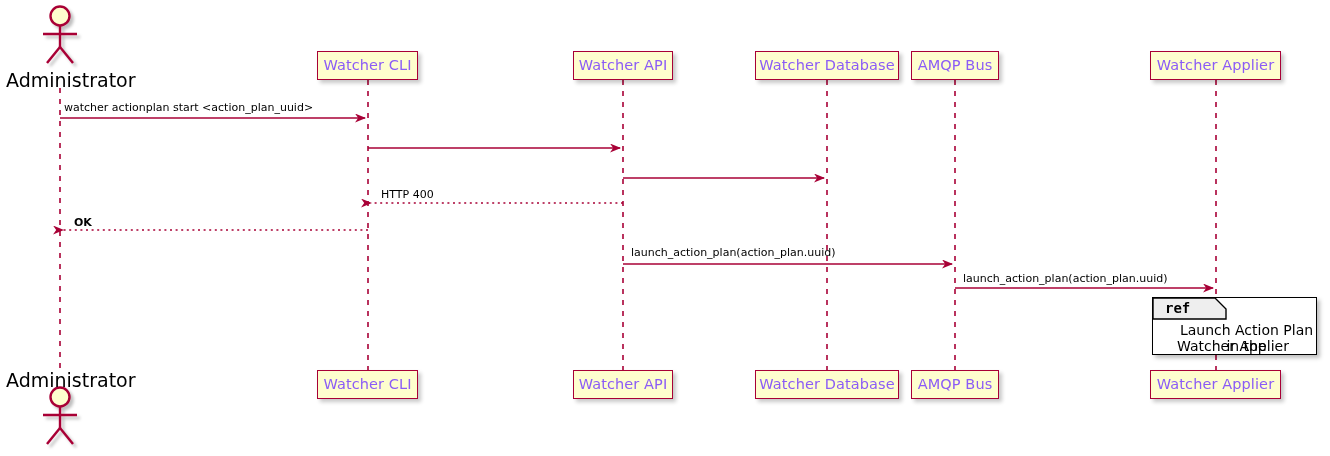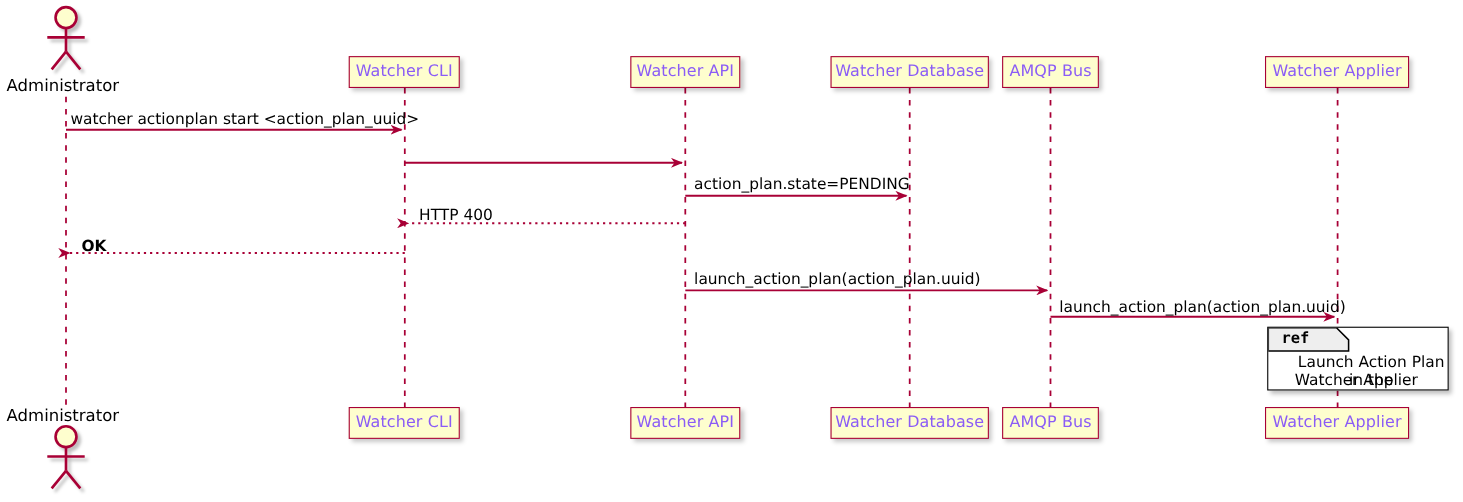--- a/index.html
+++ b/index.html
@@ -38,29 +38,29 @@
     justify-content: center;
     white-space: nowrap;
     height: 29px;
     padding: 0 10px;
     box-shadow: 3px 3px 4px rgba(0,0,0,0.22);
     letter-spacing: 0.1px;
   }
   
   .actor-label {
     position: absolute;
-    font-size: 15px;
+    font-size: 19px;
     color: #000000;
     white-space: nowrap;
     line-height: 1;
   }
   
   .msg-label {
     position: absolute;
-    font-size: 14px;
+    font-size: 11px;
     color: #000000;
     white-space: nowrap;
     line-height: 1;
   }
   
   .ref-box {
     position: absolute;
     box-sizing: border-box;
     background: #FFFFFF;
     border: 1.4px solid #000000;
@@ -150,21 +150,20 @@
   <div class="participant" style="left:911px; top:51px; width:88px;">AMQP Bus</div>
   <div class="participant" style="left:1150px; top:51px; width:131px;">Watcher Applier</div>
 
   <div class="participant" style="left:317px; top:370px; width:101px;">Watcher CLI</div>
   <div class="participant" style="left:573px; top:370px; width:100px;">Watcher API</div>
   <div class="participant" style="left:755px; top:370px; width:144px;">Watcher Database</div>
   <div class="participant" style="left:911px; top:370px; width:88px;">AMQP Bus</div>
   <div class="participant" style="left:1150px; top:370px; width:131px;">Watcher Applier</div>
 
   <div class="msg-label" style="left:64px; top:102px;">watcher actionplan start &lt;action_plan_uuid&gt;</div>
-  <div class="msg-label" style="left:631px; top:161px;">action_plan.state=PENDING</div>
   <div class="msg-label" style="left:381px; top:189px;">HTTP 400</div>
   <div class="msg-label" style="left:74px; top:217px;font-weight:bold;">OK</div>
   <div class="msg-label" style="left:631px; top:247px;">launch_action_plan(action_plan.uuid)</div>
   <div class="msg-label" style="left:963px; top:273px;">launch_action_plan(action_plan.uuid)</div>
 
   <div class="ref-box" style="left:1152px; top:297px; width:165px; height:58px;">
     <svg style="position:absolute; left:0; top:0;" width="165" height="58" viewBox="0 0 165 58" xmlns="http://www.w3.org/2000/svg">
       <path d="M0,0 L62,0 L73,11 L73,21 L0,21 Z" fill="#EEEEEE" stroke="#000000" stroke-width="1.4"></path>
     </svg>
     <div class="ref-tab-label">ref</div>

